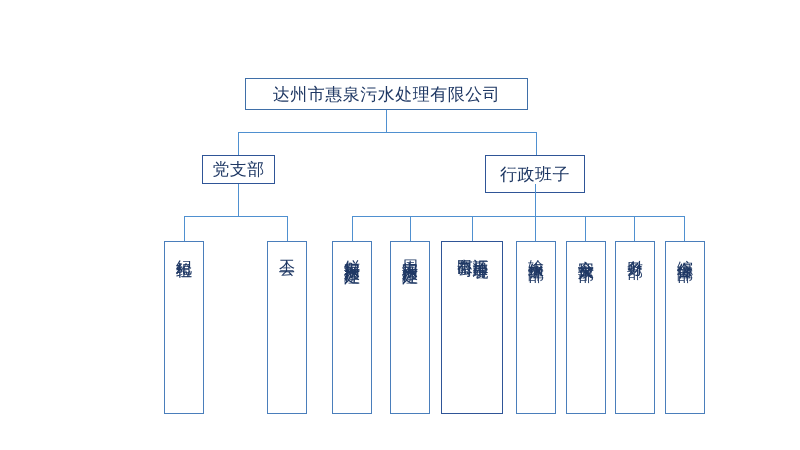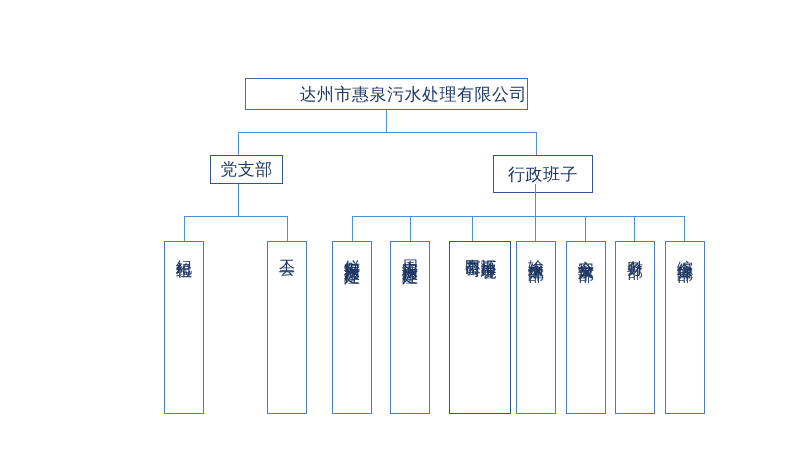--- a/index.html
+++ b/index.html
@@ -24,25 +24,23 @@
     box-sizing: border-box;
     background: #ffffff;
     border: 1.3px solid #4a7ebb;
     color: #1f3864;
     display: flex;
     align-items: center;
     justify-content: center;
   }
   .node-root {
     border-color: #3f6fa8;
-    justify-content: flex-end;
   }
   .node-mid {
     border-color: #2f5597;
-    margin-left: 8px;
   }
   .node-label {
     font-size: 16.5px;
     line-height: 1.08;
     letter-spacing: 0.5px;
     color: #1f3864;
     white-space: nowrap;
   }
 
   

